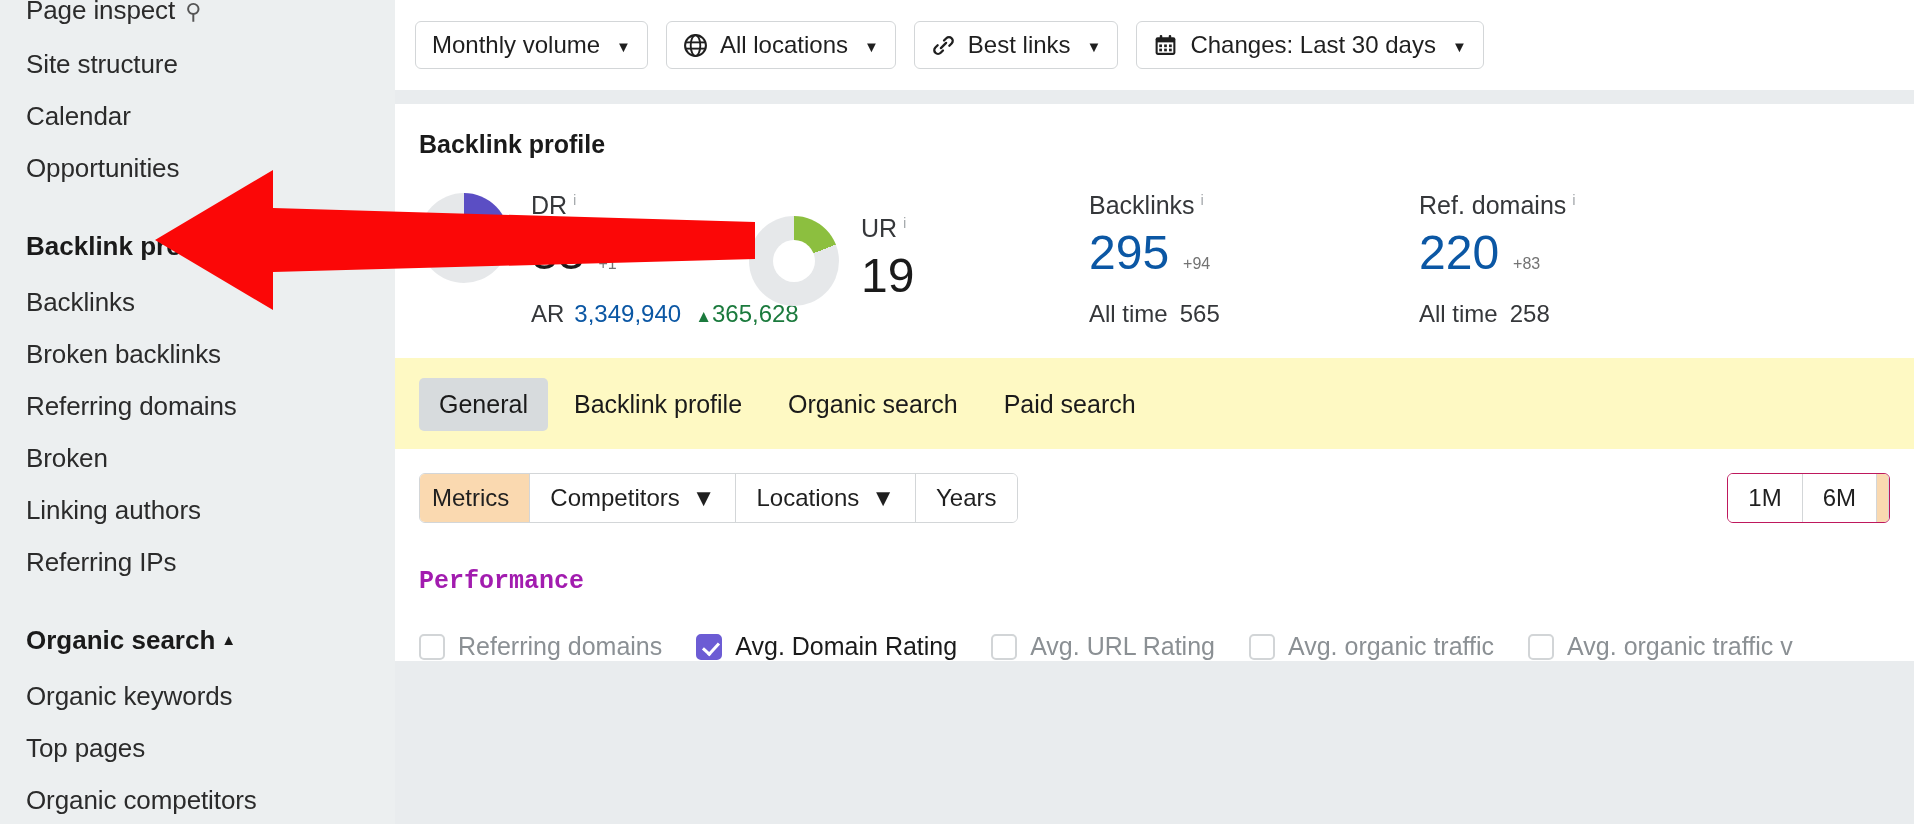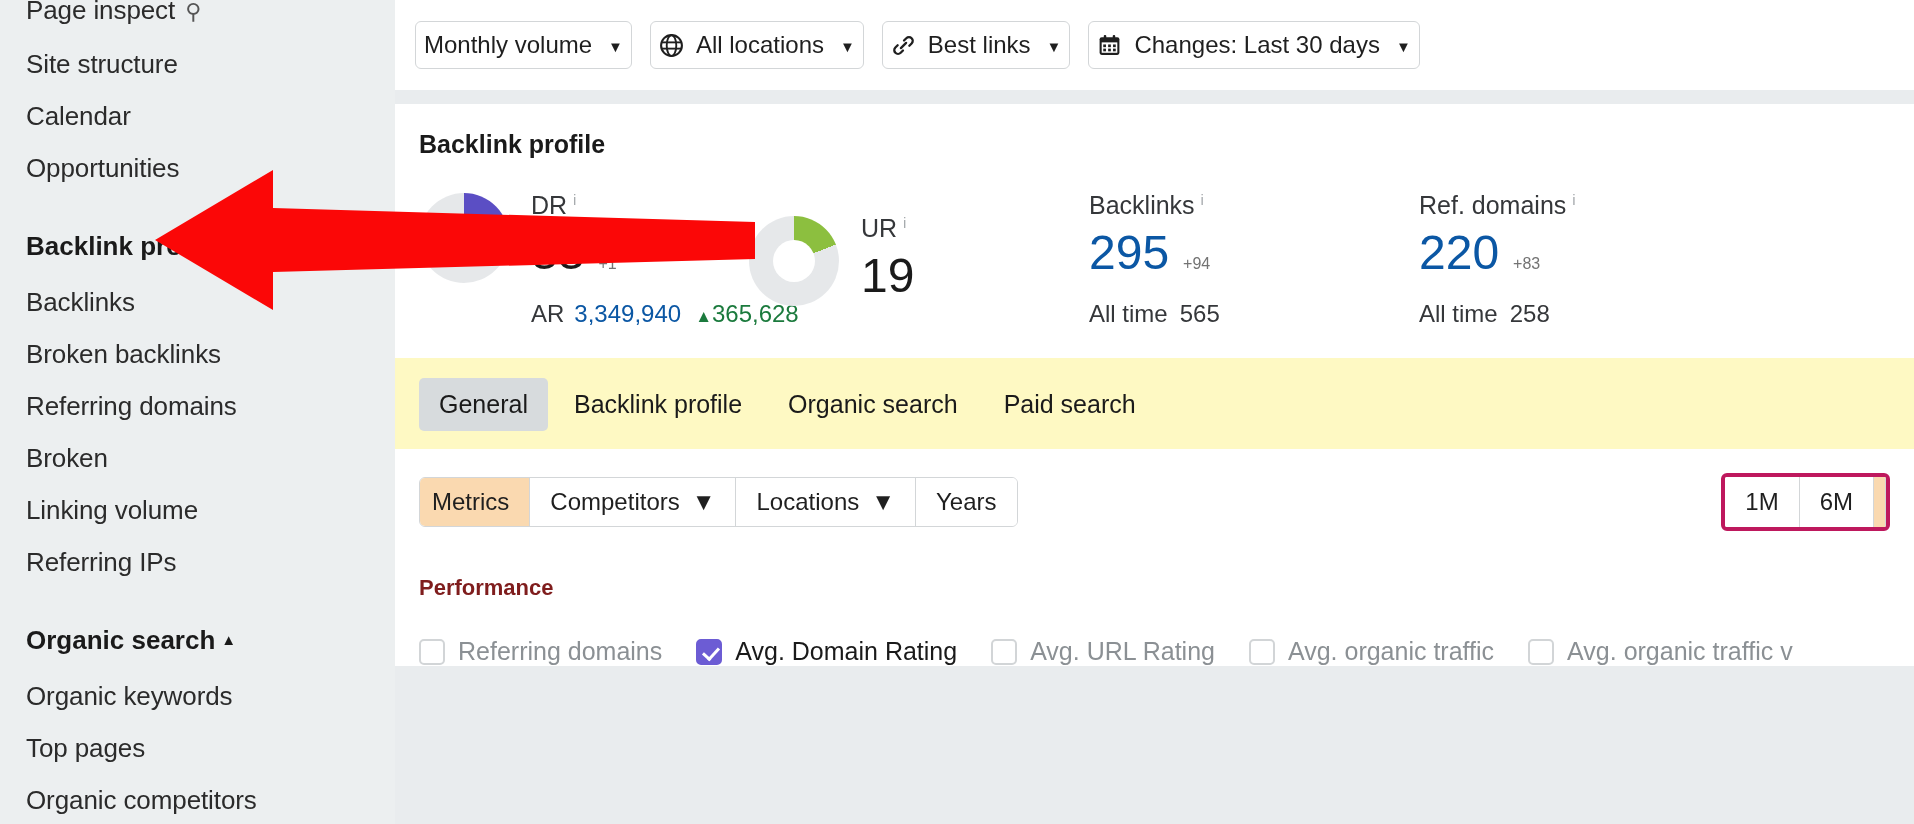--- a/index.html
+++ b/index.html
@@ -58,21 +58,21 @@
     padding-left: 20px;
   }
   .pill {
     height: 48px;
     border: 1px solid #d3d6d8;
     border-radius: 6px;
     background: #fff;
     display: inline-flex;
     align-items: center;
     gap: 12px;
-    padding: 0 8px;
+    padding: 0 16px;
     font-size: 24px;
     color: #1f1f1f;
     white-space: nowrap;
     cursor: pointer;
   }
   .pill .caret-dn {
     font-size: 15px; color: #1f1f1f; margin-left: 4px; position: relative; top: 1px;
   }
   .icon-sq { width: 25px; height: 25px; display: inline-block; flex: 0 0 25px; }
 
@@ -183,27 +183,28 @@
     padding: 0 20px;
     font-size: 24px;
     color: #1f1f1f;
     border-right: 1px solid #d3d6d8;
     white-space: nowrap;
     cursor: pointer;
     background: #fff;
   }
   .seg-btn:last-child { border-right: none; }
   .seg-btn.sel { background: #fad9b0; padding-left: 12px; }
-  .seg-right { display: inline-flex; border: 4px solid #be185d; border-radius: 6px; height: 58px; overflow: hidden; background:#fff; }
+  .seg-right { display: inline-flex; border: 1px solid #be185d; border-radius: 6px; height: 50px; overflow: hidden; background:#fff; }
   .seg-right .seg-btn { border-right: 1px solid #d3d6d8; }
   .seg-right .seg-btn.last-partial { background:#fad9b0; width: 12px; padding: 0; }
 
   .perf-title {
-    font-size: 22px; font-weight: bold; color: #7f1d1d;
+    font-size: 25px; font-weight: bold; color: #a21caf;
     margin-top: 44px;
+    font-family: Liberation Mono, monospace;
   }
   .checks {
     display: flex; align-items: center; gap: 34px;
     margin-top: 36px;
     white-space: nowrap;
   }
   .check { display: inline-flex; align-items: center; gap: 13px; cursor: pointer; }
   .box {
     width: 26px; height: 26px; flex: 0 0 26px;
     border: 2px solid #d2d5d7;
@@ -243,21 +244,21 @@
     <div class="nav-item">Calendar</div>
     <div class="nav-item">Opportunities</div>
 
     <div class="nav-group">
       <span>Backlink profile</span><span class="caret">▲</span>
     </div>
     <div class="nav-item">Backlinks</div>
     <div class="nav-item">Broken backlinks</div>
     <div class="nav-item">Referring domains</div>
     <div class="nav-item">Broken</div>
-    <div class="nav-item">Linking volume</div>
+    <div class="nav-item">Linking authors</div>
     <div class="nav-item">Referring IPs</div>
 
     <div class="nav-group">
       <span>Organic search</span><span class="caret">▲</span>
     </div>
     <div class="nav-item">Organic keywords</div>
     <div class="nav-item">Top pages</div>
     <div class="nav-item">Organic competitors</div>
   </nav>
 

